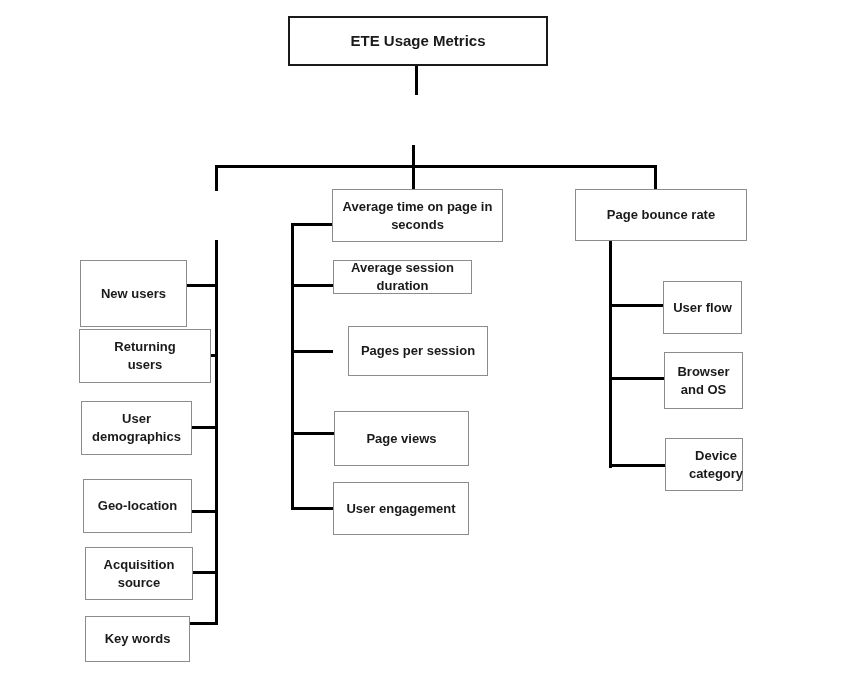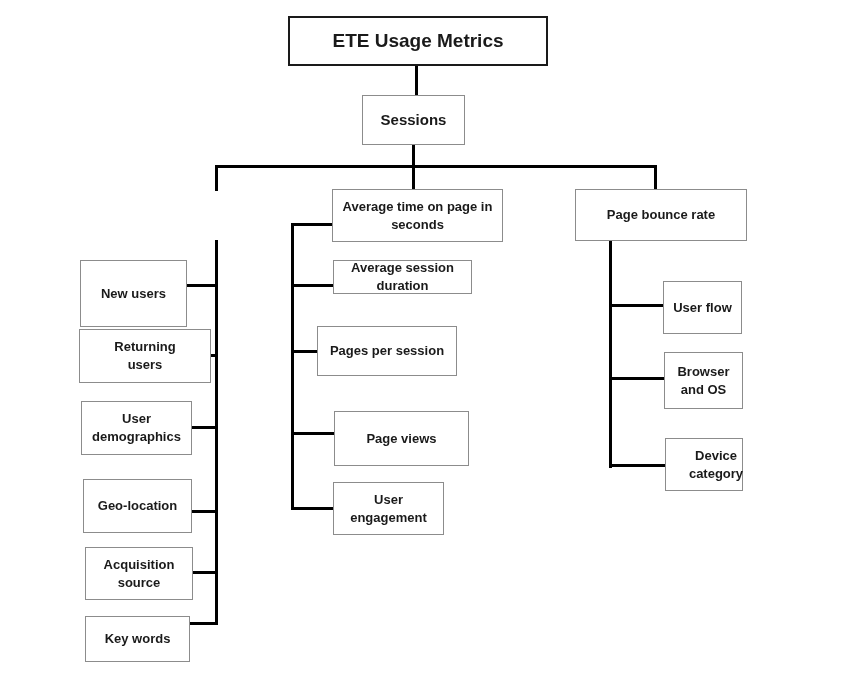--- a/index.html
+++ b/index.html
@@ -21,21 +21,21 @@
     align-items: center;
     justify-content: center;
     text-align: center;
     font-size: 13px;
     font-weight: 600;
     line-height: 1.35;
     padding: 2px 4px;
   }
   .node.root {
     border: 2px solid #1a1a1a;
-    font-size: 19px;
+    font-size: 15px;
   }
   .node.level2 { font-size: 15px; }
   .line {
     position: absolute;
     background: #000000;
   }
   .w72 { display: inline-block; max-width: 72px; }
 </style>
 </head>
 <body>
@@ -65,23 +65,20 @@
 
   <div class="line" style="left:609px; top:241px; width:3px;  height:227px;"></div>
   <div class="line" style="left:609px; top:304px; width:54px; height:3px;"></div>
   <div class="line" style="left:609px; top:377px; width:55px; height:3px;"></div>
   <div class="line" style="left:609px; top:464px; width:56px; height:3px;"></div>
 
   <div class="node root" style="left:288px; top:16px; width:260px; height:50px;">
     <span>ETE Usage Metrics</span>
   </div>
 
-  <div class="node level2" style="left:362px; top:95px; width:103px; height:50px;">
-    <span>Sessions</span>
-  </div>
 
   <div class="node" style="left:80px; top:260px; width:107px; height:67px;">
     <span>New users</span>
   </div>
   <div class="node" style="left:79px; top:329px; width:132px; height:54px;">
     <span class="w72">Returning users</span>
   </div>
   <div class="node" style="left:81px; top:401px; width:111px; height:54px;">
     <span>User demographics</span>
   </div>
@@ -94,27 +91,27 @@
   <div class="node" style="left:85px; top:616px; width:105px; height:46px;">
     <span>Key words</span>
   </div>
 
   <div class="node" style="left:332px; top:189px; width:171px; height:53px;">
     <span>Average time on page in seconds</span>
   </div>
   <div class="node" style="left:333px; top:260px; width:139px; height:34px;">
     <span>Average session duration</span>
   </div>
-  <div class="node" style="left:317px; top:326px; width:140px; height:50px;">
+  <div class="node" style="left:348px; top:326px; width:140px; height:50px;">
     <span>Pages per session</span>
   </div>
   <div class="node" style="left:334px; top:411px; width:135px; height:55px;justify-content:center;">
     <span>Page views</span>
   </div>
-  <div class="node" style="left:333px; top:482px; width:111px; height:53px;">
+  <div class="node" style="left:333px; top:482px; width:136px; height:53px;">
     <span>User engagement</span>
   </div>
 
   <div class="node" style="left:575px; top:189px; width:172px; height:52px;">
     <span>Page bounce rate</span>
   </div>
   <div class="node" style="left:663px; top:281px; width:79px; height:53px;">
     <span>User flow</span>
   </div>
   <div class="node" style="left:664px; top:352px; width:79px; height:57px;">

